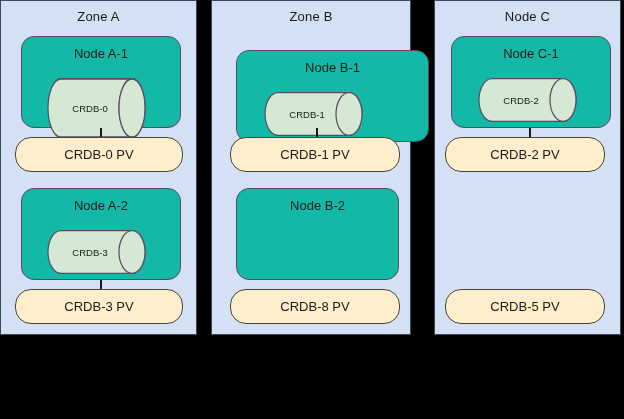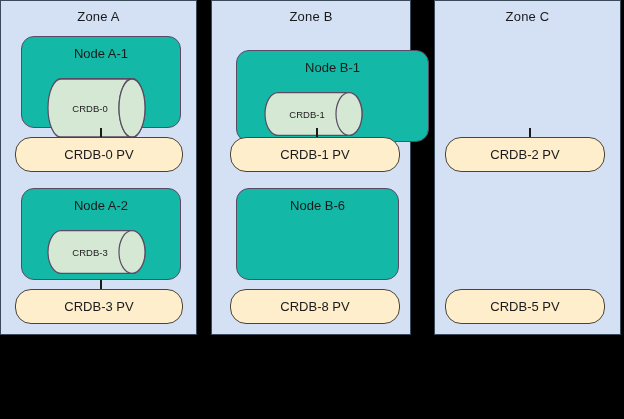--- a/index.html
+++ b/index.html
@@ -170,32 +170,43 @@
       </div>
     </div>
 
     <div class="connector" style="left:104px; top:127px; height:9px;"></div>
 
     <div class="pv" style="left:18px; top:136px; width:170px; height:35px;">
       <span class="pv-label">CRDB-1 PV</span>
     </div>
 
     <div class="node" style="left:24px; top:187px; width:163px; height:92px;">
-      <div class="node-title">Node B-6</div>
+      <div class="node-title">Node B-2</div>
     </div>
 
     <div class="pv" style="left:18px; top:288px; width:170px; height:35px;">
       <span class="pv-label">CRDB-8 PV</span>
     </div>
   </div>
 
   <div class="zone" style="left:434px; width:187px;">
 
-    <div class="zone-title">Zone C</div>
-
+    <div class="zone-title">Node C</div>
+
+    <div class="node" style="left:16px; top:35px; width:160px; height:92px;">
+      <div class="node-title">Node C-1</div>
+
+      <div class="cyl" style="left:27px; top:41px; width:110px; height:44px;">
+        <svg viewBox="0 0 110 44" preserveAspectRatio="none">
+          <path d="M 13 0.6 L 84 0.6 A 13 21.4 0 0 1 84 43.4 L 13 43.4 A 13 21.4 0 0 1 13 0.6 Z" fill="#d5e8d4" stroke="#5a4a63" stroke-width="1.2"></path>
+          <ellipse cx="84" cy="22" rx="13" ry="21.4" fill="#d5e8d4" stroke="#5a4a63" stroke-width="1.2"></ellipse>
+        </svg>
+        <div class="cyl-label">CRDB-2</div>
+      </div>
+    </div>
 
     <div class="connector" style="left:94px; top:127px; height:9px;"></div>
 
     <div class="pv" style="left:10px; top:136px; width:160px; height:35px;">
       <span class="pv-label">CRDB-2 PV</span>
     </div>
 
     <div class="pv" style="left:10px; top:288px; width:160px; height:35px;">
       <span class="pv-label">CRDB-5 PV</span>
     </div>

